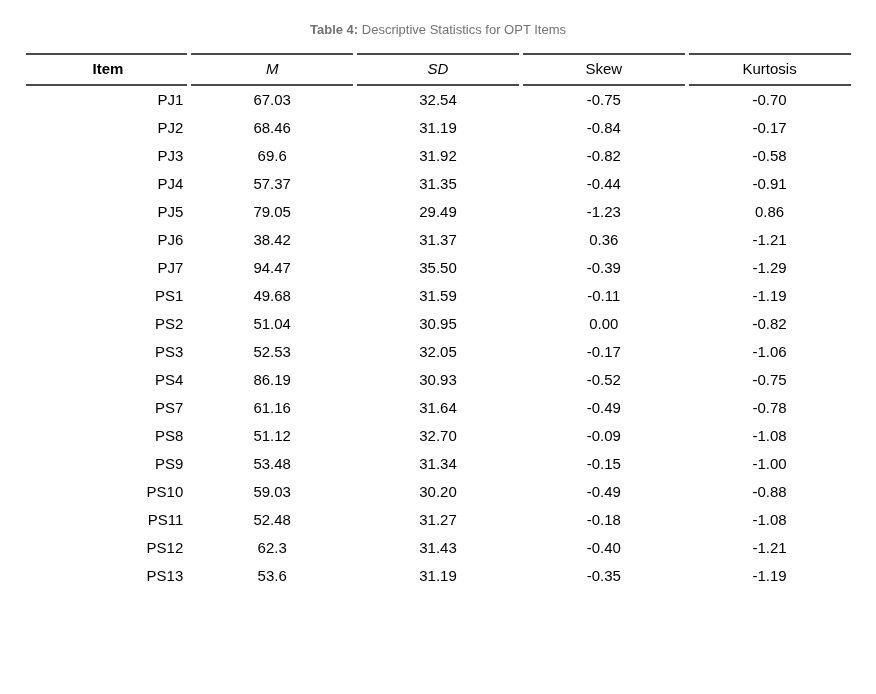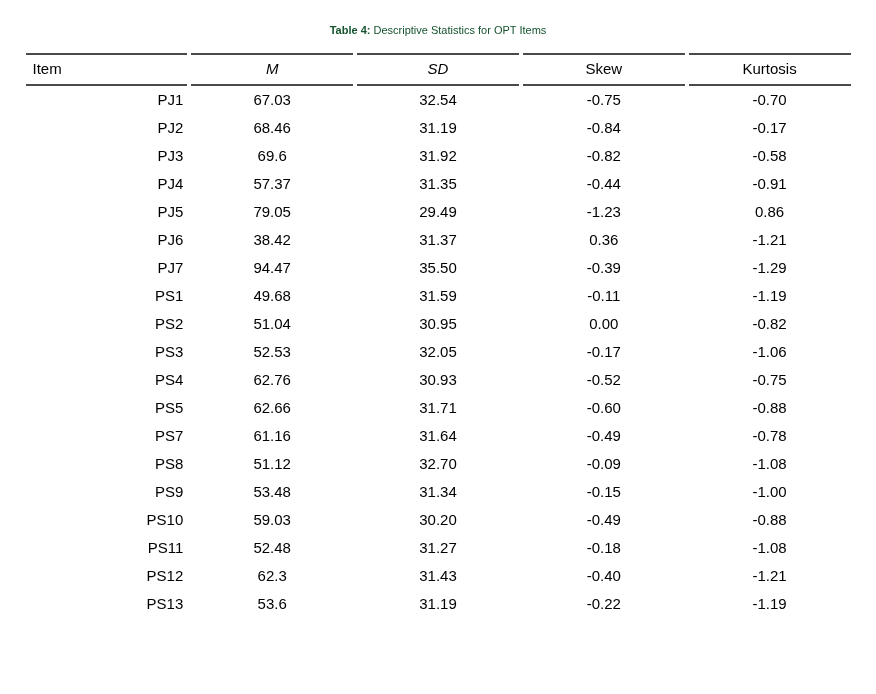--- a/index.html
+++ b/index.html
@@ -13,44 +13,44 @@
   .page {
     position: relative;
     width: 876px;
     height: 694px;
     background: #ffffff;
     overflow: hidden;
   }
   .caption {
     padding-top: 20px;
     text-align: center;
-    font-size: 11px;
+    font-size: 13px;
     line-height: 20px;
-    color: #14532d;
+    color: #737373;
   }
   .caption .caption-label { font-weight: bold; }
   table.stats {
     margin: 13px auto 0 auto;
     width: 833px;
     table-layout: fixed;
     border-collapse: separate;
     border-spacing: 4px 0;
     font-size: 15px;
   }
   table.stats col { width: 20%; }
   thead th {
     font-weight: normal;
     text-align: center;
     vertical-align: middle;
     border-top: 2px solid #4a4a4a;
     border-bottom: 2px solid #4a4a4a;
     padding: 5px 4px 6px 4px;
     line-height: 18px;
   }
-  thead th:first-child { text-align: left; padding-left: 7px; }
+  thead th:first-child { text-align: center; padding-left: 7px; font-weight: bold; }
   thead th.stat-symbol { font-style: italic; }
   tbody td {
     text-align: center;
     vertical-align: middle;
     padding: 4px 4px;
     line-height: 20px;
     height: 28px;
   }
   tbody td:first-child { text-align: right; padding-left: 7px; }
 </style>
@@ -145,31 +145,24 @@
         </tr>
         <tr>
           <td>PS3</td>
           <td>52.53</td>
           <td>32.05</td>
           <td>-0.17</td>
           <td>-1.06</td>
         </tr>
         <tr>
           <td>PS4</td>
-          <td>62.76</td>
+          <td>86.19</td>
           <td>30.93</td>
           <td>-0.52</td>
           <td>-0.75</td>
-        </tr>
-        <tr>
-          <td>PS5</td>
-          <td>62.66</td>
-          <td>31.71</td>
-          <td>-0.60</td>
-          <td>-0.88</td>
         </tr>
         <tr>
           <td>PS7</td>
           <td>61.16</td>
           <td>31.64</td>
           <td>-0.49</td>
           <td>-0.78</td>
         </tr>
         <tr>
           <td>PS8</td>
@@ -203,18 +196,18 @@
           <td>PS12</td>
           <td>62.3</td>
           <td>31.43</td>
           <td>-0.40</td>
           <td>-1.21</td>
         </tr>
         <tr>
           <td>PS13</td>
           <td>53.6</td>
           <td>31.19</td>
-          <td>-0.22</td>
+          <td>-0.35</td>
           <td>-1.19</td>
         </tr>
       </tbody>
   </table>
 </div>
 
 </body></html>

